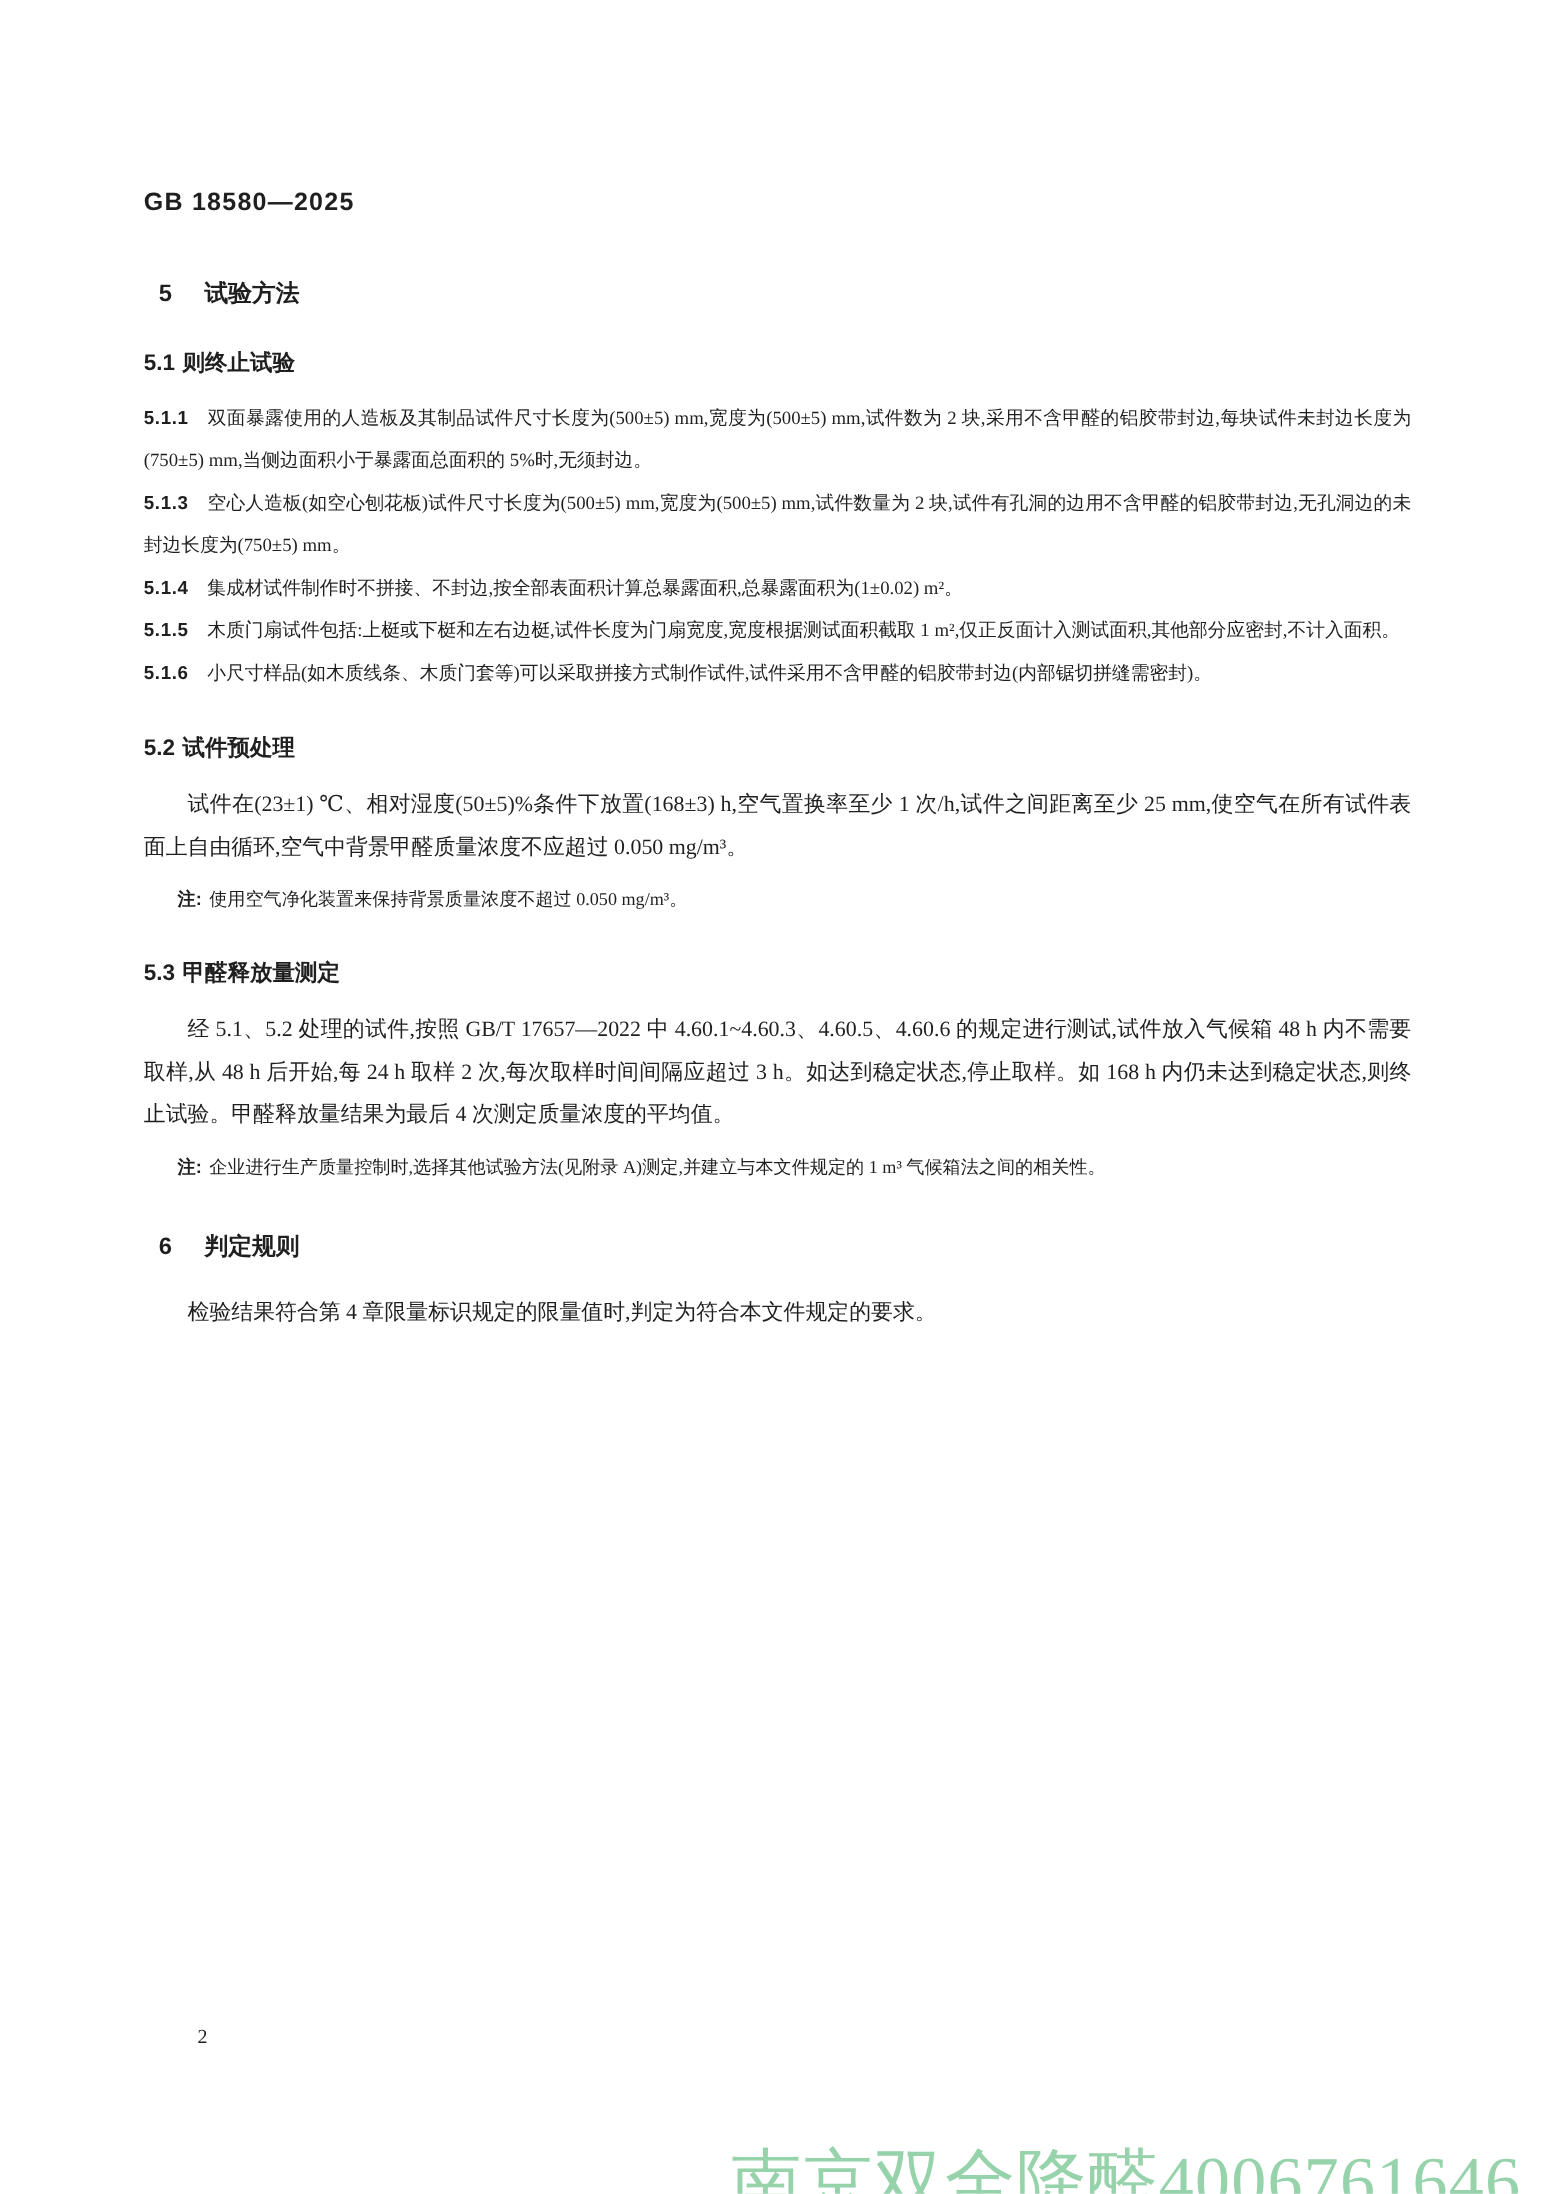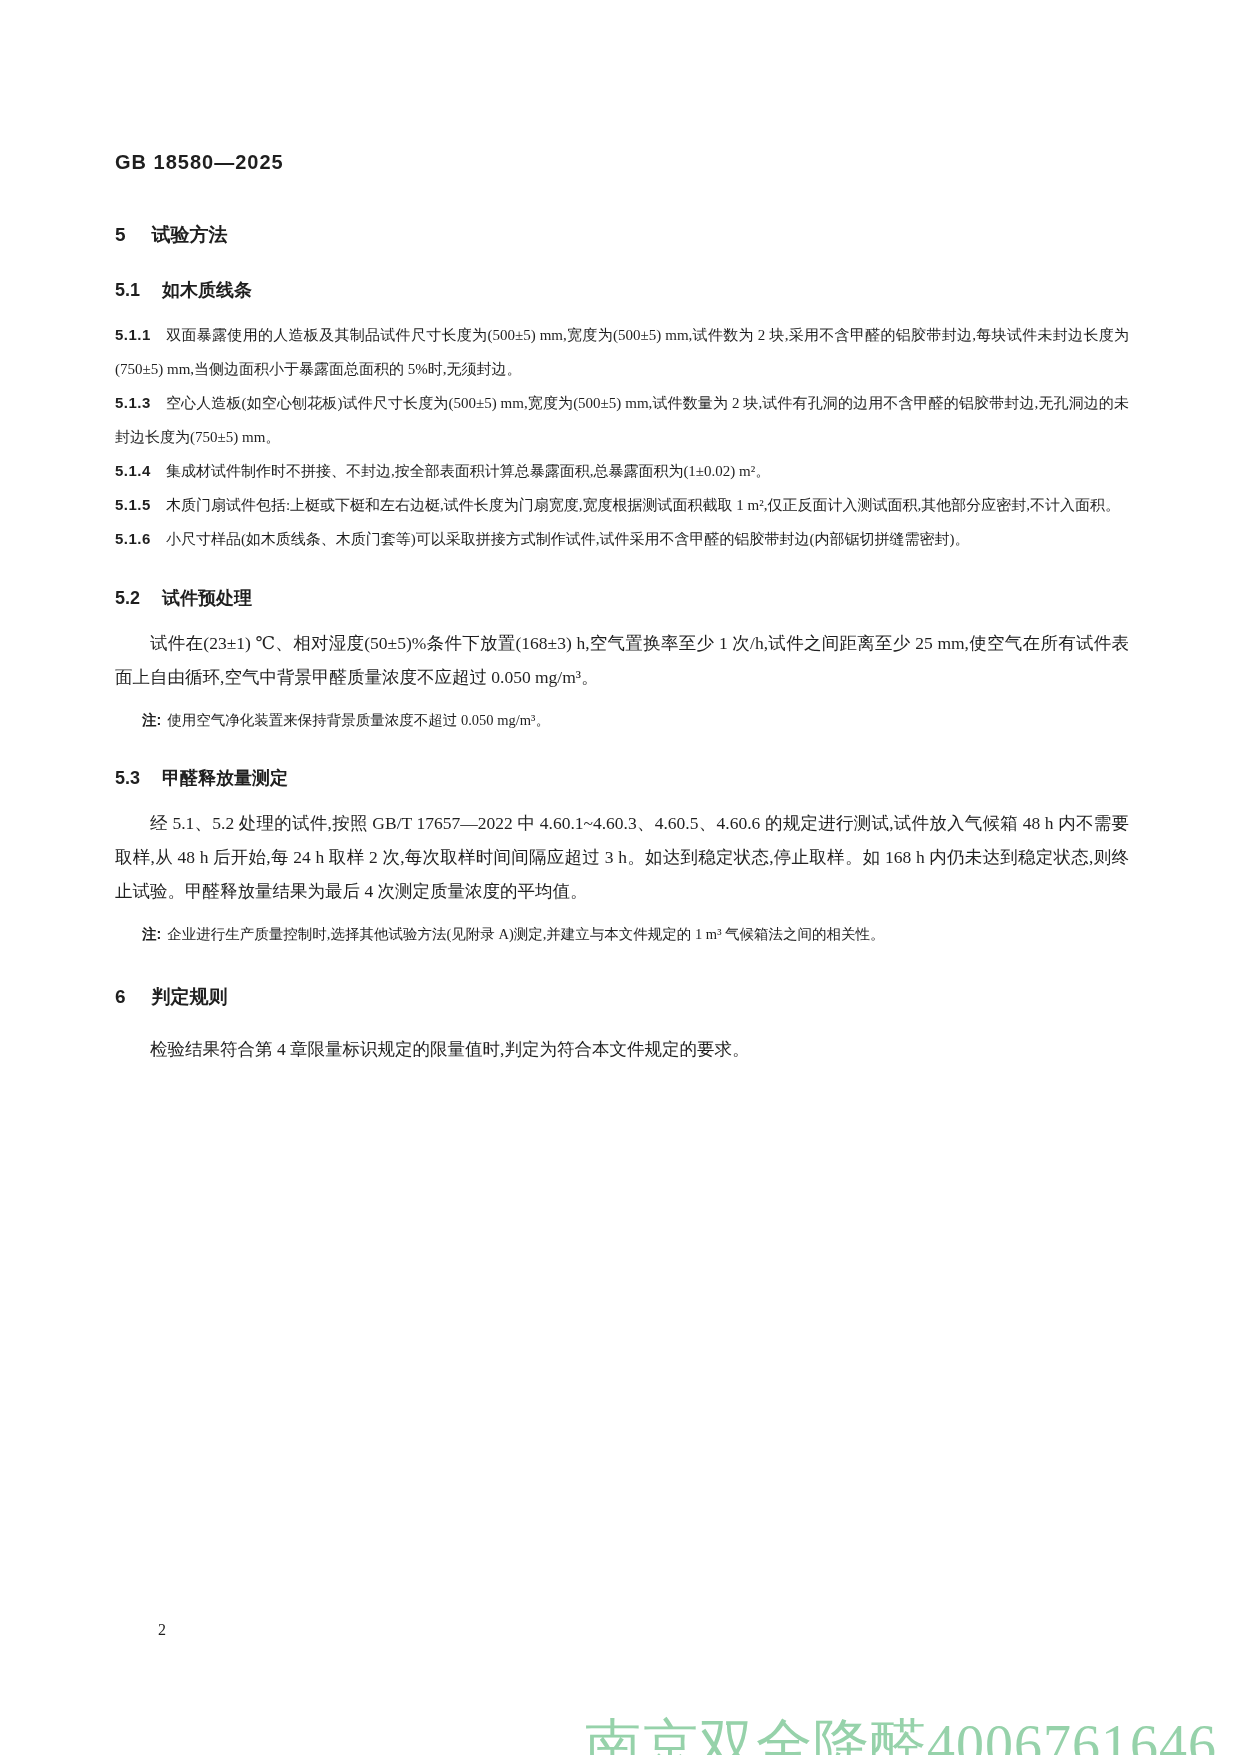--- a/index.html
+++ b/index.html
@@ -24,30 +24,30 @@
   .doc-number {
     font-family: "Liberation Sans", "DejaVu Sans", sans-serif;
     font-weight: bold;
     font-size: 20px;
     letter-spacing: 1px;
   }
   h2.sec {
     font-family: "Liberation Sans", "DejaVu Sans", sans-serif;
     font-weight: bold;
     font-size: 19px;
-    margin: 48px 0 0 0;
+    margin: 48px 0 0 12px;
   }
   h2.sec .num { margin-right: 26px; }
   h3.sub {
     font-family: "Liberation Sans", "DejaVu Sans", sans-serif;
     font-weight: bold;
     font-size: 18px;
     margin: 30px 0 16px 0;
   }
-  h3.sub .num { margin-right: 22px; }
+  h3.sub .num { margin-right: 6px; }
   p.clause {
     font-size: 15px;
     line-height: 34px;
     margin: 0;
     text-align: justify;
   }
   p.clause .cnum {
     font-family: "Liberation Sans", "DejaVu Sans", sans-serif;
     font-weight: bold;
     margin-right: 15px;
@@ -97,21 +97,21 @@
 <div class="page">
   <div class="content">
 
     <div class="doc-number">GB 18580—2025</div>
 
     <h2 class="sec">
       <span class="num">5</span><span>试验方法</span>
     </h2>
 
     <h3 class="sub">
-      <span class="num">5.1</span><span>如木质线条</span>
+      <span class="num">5.1</span><span>则终止试验</span>
     </h3>
 
     <p class="clause">
       <span class="cnum">5.1.1</span><span>双面暴露使用的人造板及其制品试件尺寸长度为(500±5) mm,宽度为(500±5) mm,试件数为 2 块,采用不含甲醛的铝胶带封边,每块试件未封边长度为(750±5) mm,当侧边面积小于暴露面总面积的 5%时,无须封边。</span>
     </p>
     <p class="clause">
       <span class="cnum">5.1.3</span><span>空心人造板(如空心刨花板)试件尺寸长度为(500±5) mm,宽度为(500±5) mm,试件数量为 2 块,试件有孔洞的边用不含甲醛的铝胶带封边,无孔洞边的未封边长度为(750±5) mm。</span>
     </p>
     <p class="clause">
       <span class="cnum">5.1.4</span><span>集成材试件制作时不拼接、不封边,按全部表面积计算总暴露面积,总暴露面积为(1±0.02) m²。</span>

